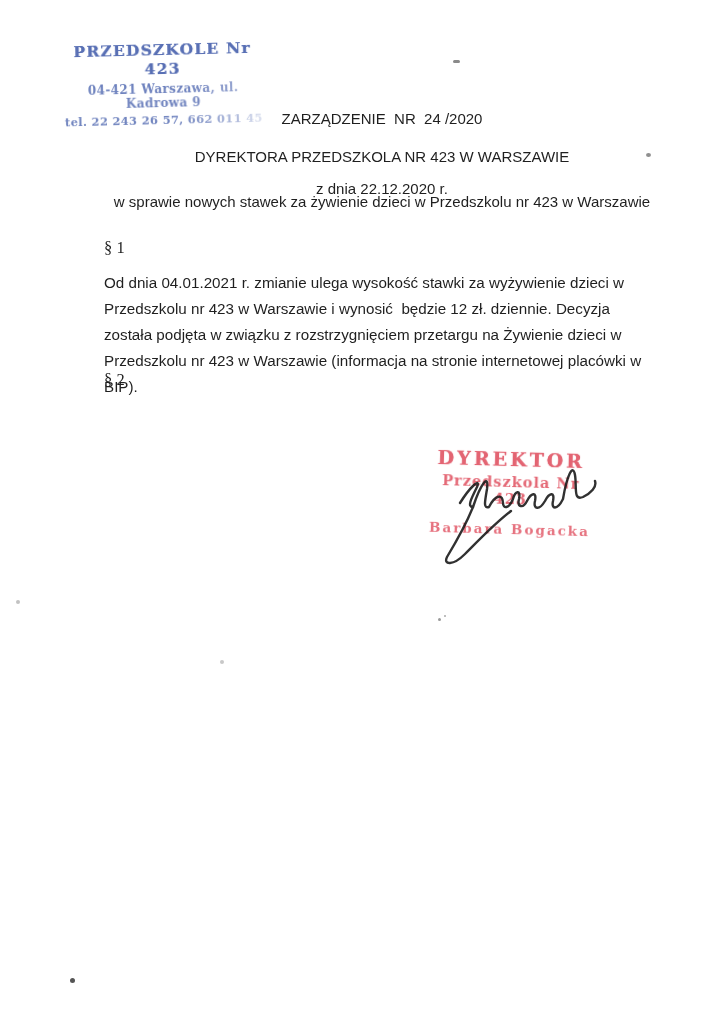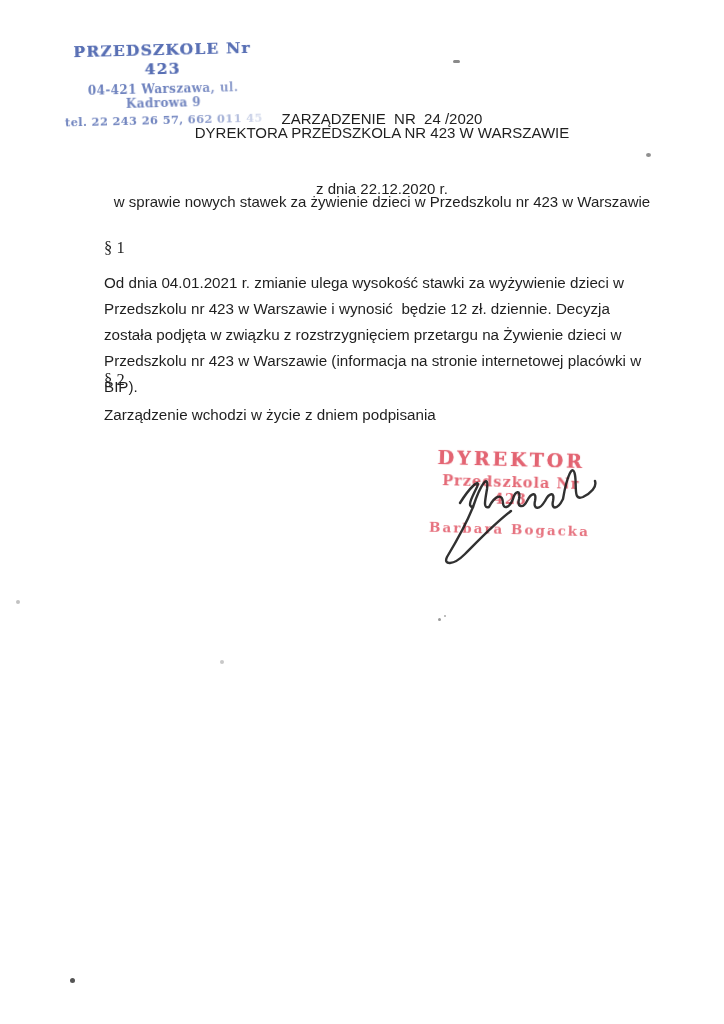--- a/index.html
+++ b/index.html
@@ -28,21 +28,21 @@
   .stamp-blue .l2{font-size:12px;letter-spacing:.4px;margin-top:4px;opacity:.8;
     -webkit-mask-image:linear-gradient(90deg,#000 60%,rgba(0,0,0,.55) 100%);
     mask-image:linear-gradient(90deg,#000 60%,rgba(0,0,0,.55) 100%);}
   .stamp-blue .l3{font-size:11.5px;letter-spacing:.3px;margin-top:3px;opacity:.78;
     -webkit-mask-image:linear-gradient(90deg,#000 55%,rgba(0,0,0,.6) 82%,rgba(0,0,0,.18) 100%);
     mask-image:linear-gradient(90deg,#000 55%,rgba(0,0,0,.6) 82%,rgba(0,0,0,.18) 100%);}
   
   .headings{position:absolute;left:104px;top:0;width:556px;text-align:center;}
   .h-line{position:absolute;left:0;width:556px;font-size:15px;white-space:pre-wrap;}
   .h1{top:110px;}
-  .h2{top:124px;}
+  .h2{top:148px;}
   .h3{top:180px;}
   .h4{top:193px;text-align:center;}
   
   .section{position:absolute;left:104px;width:556px;}
   .sec1{top:238px;}
   .sec2{top:370px;}
   .par-symbol{
     font-family:"Liberation Serif",serif;
     font-size:16.5px;
     display:block;margin-bottom:2px;
@@ -97,21 +97,20 @@
     <div class="h-line h4">w sprawie nowych stawek za żywienie dzieci w Przedszkolu nr 423 w Warszawie</div>
   </div>
 
   <div class="section sec1">
     <span class="par-symbol">§ 1</span>
     <div class="par-text">Od dnia 04.01.2021 r. zmianie ulega wysokość stawki za wyżywienie dzieci w Przedszkolu nr 423 w Warszawie i wynosić  będzie 12 zł. dziennie. Decyzja została podjęta w związku z rozstrzygnięciem przetargu na Żywienie dzieci w Przedszkolu nr 423 w Warszawie (informacja na stronie internetowej placówki w BIP).</div>
   </div>
 
   <div class="section sec2">
     <span class="par-symbol">§ 2</span>
-    <div class="par-text">Zarządzenie wchodzi w życie z dniem podpisania</div>
   </div>
 
   <div class="stamp-red">
     <div class="r1">DYREKTOR</div>
     <div class="r2">Przedszkola Nr 423</div>
     <div class="r3">Barbara Bogacka</div>
   </div>
 
   <svg class="signature" viewBox="0 0 200 140" xmlns="http://www.w3.org/2000/svg">
     <g fill="none" stroke="#1b1b1b" stroke-width="2.4" stroke-linecap="round" stroke-linejoin="round" opacity="0.9">

